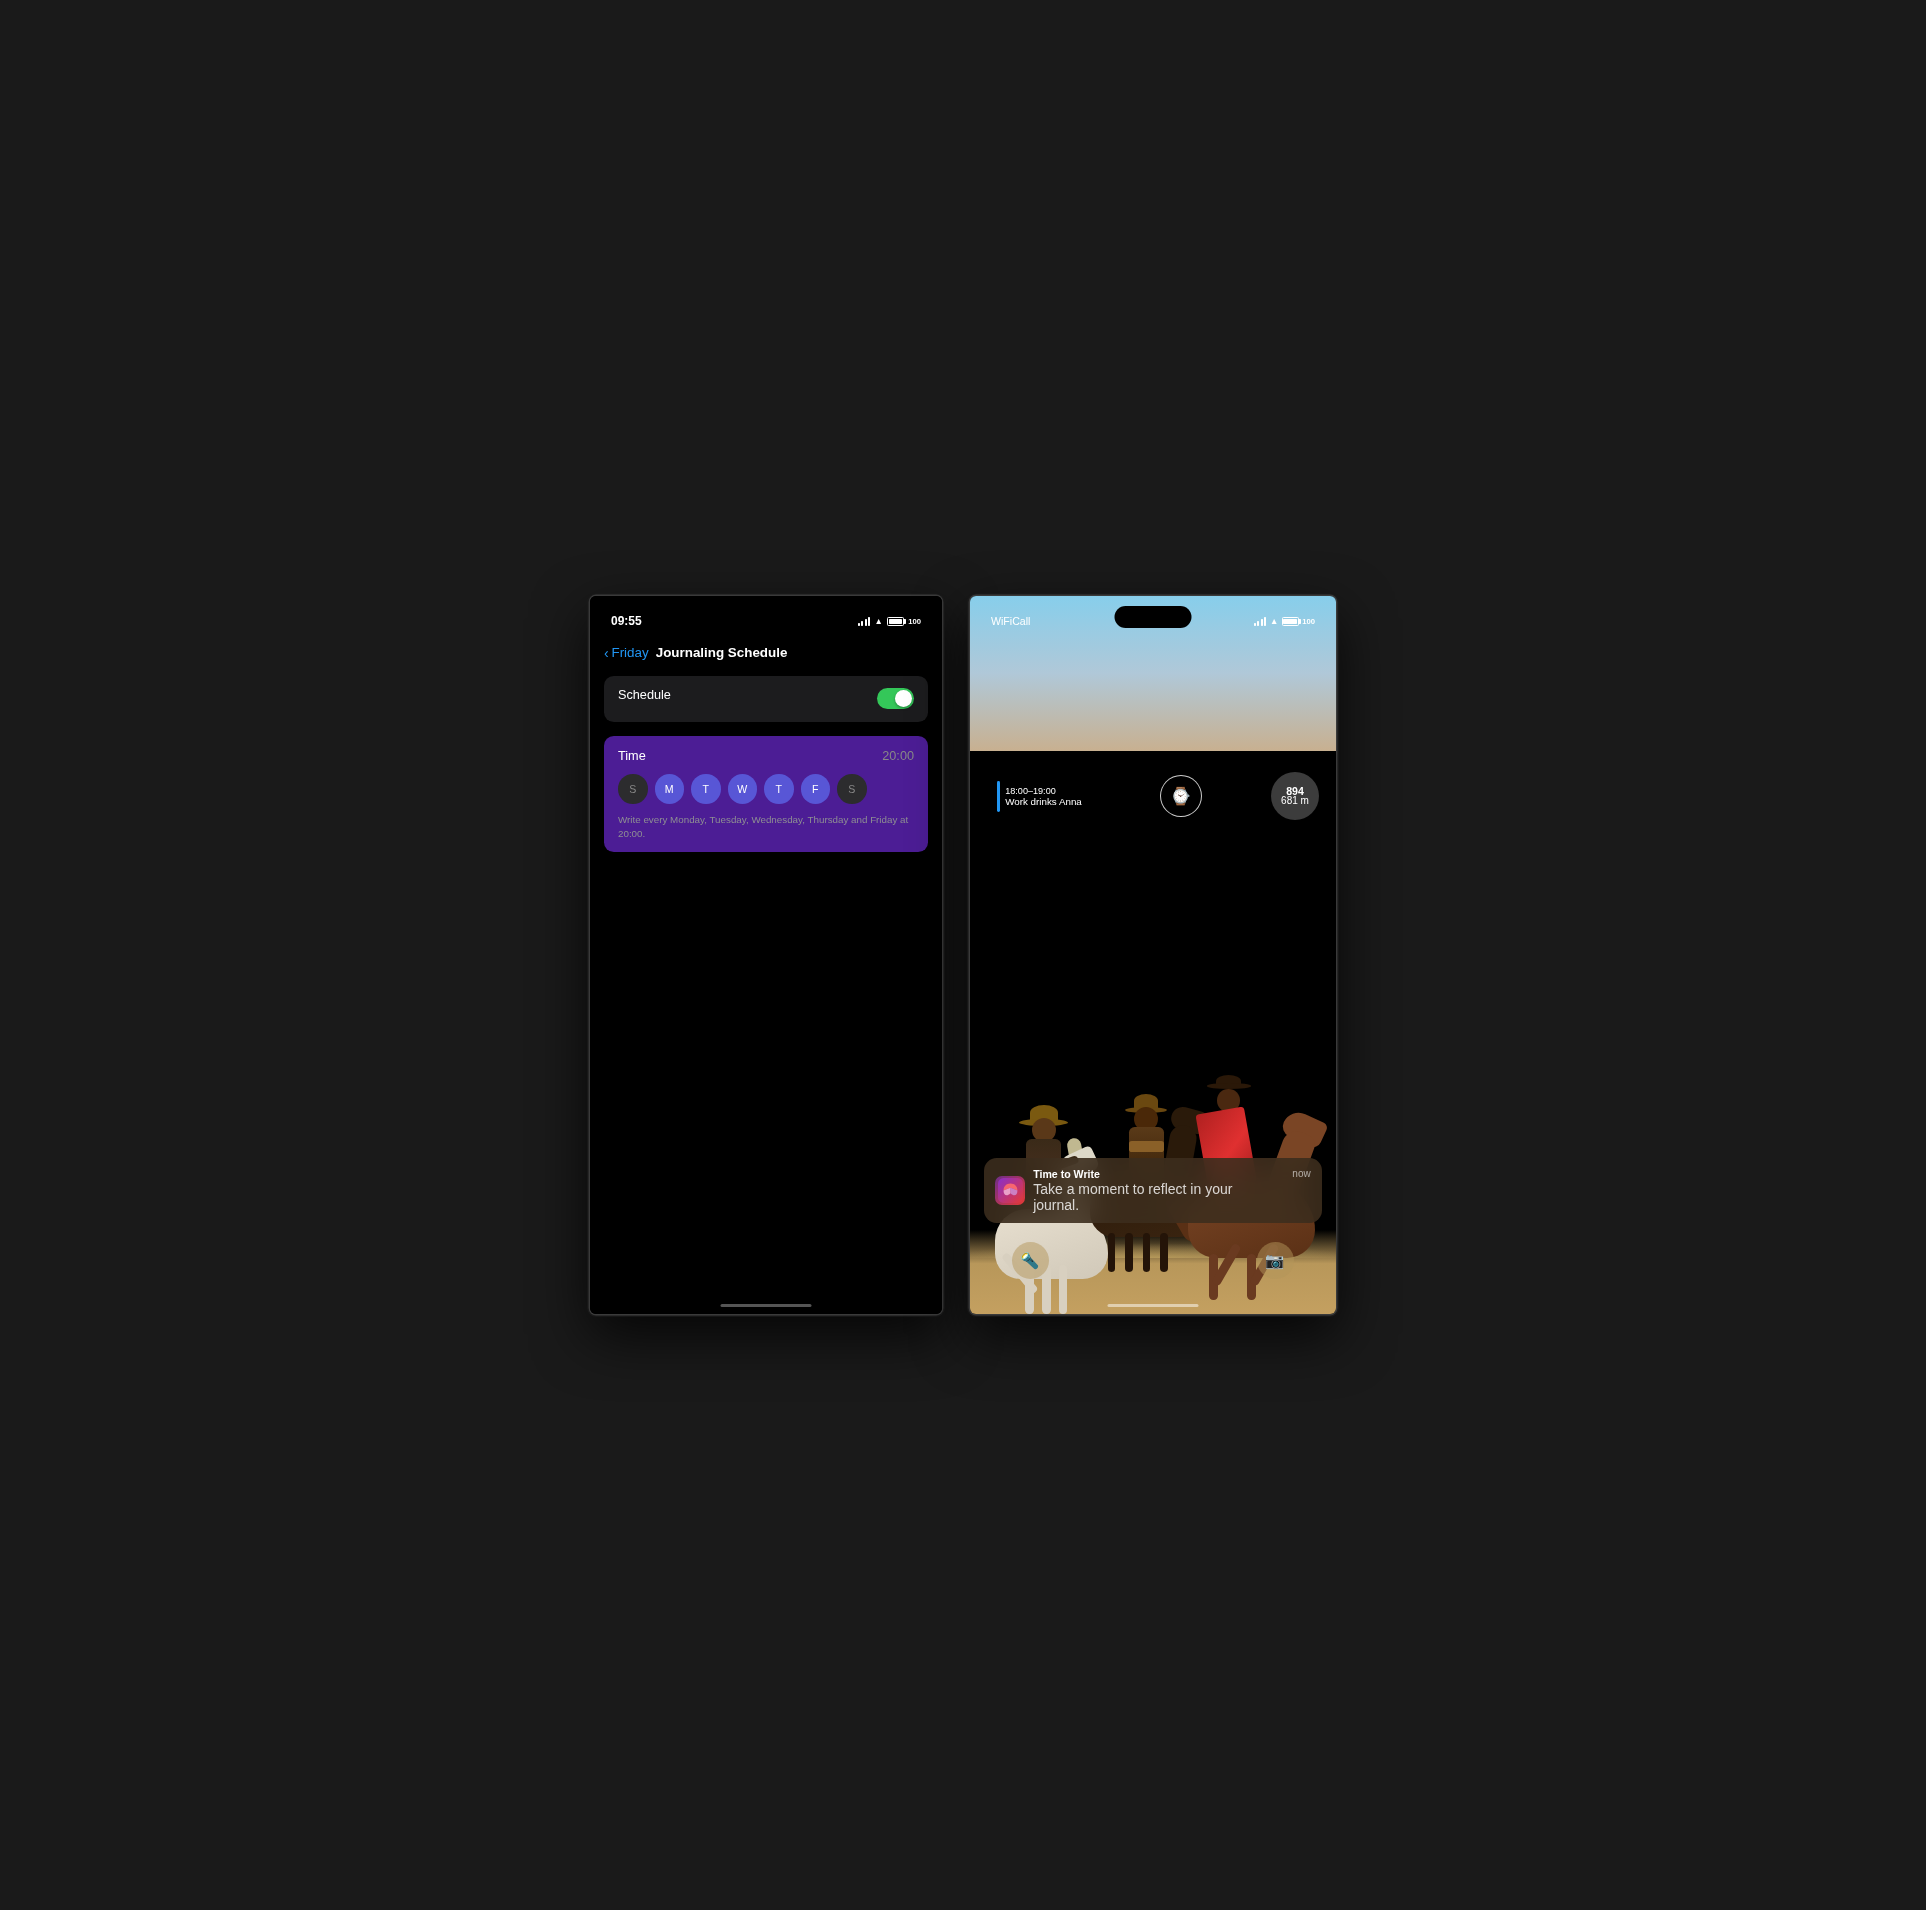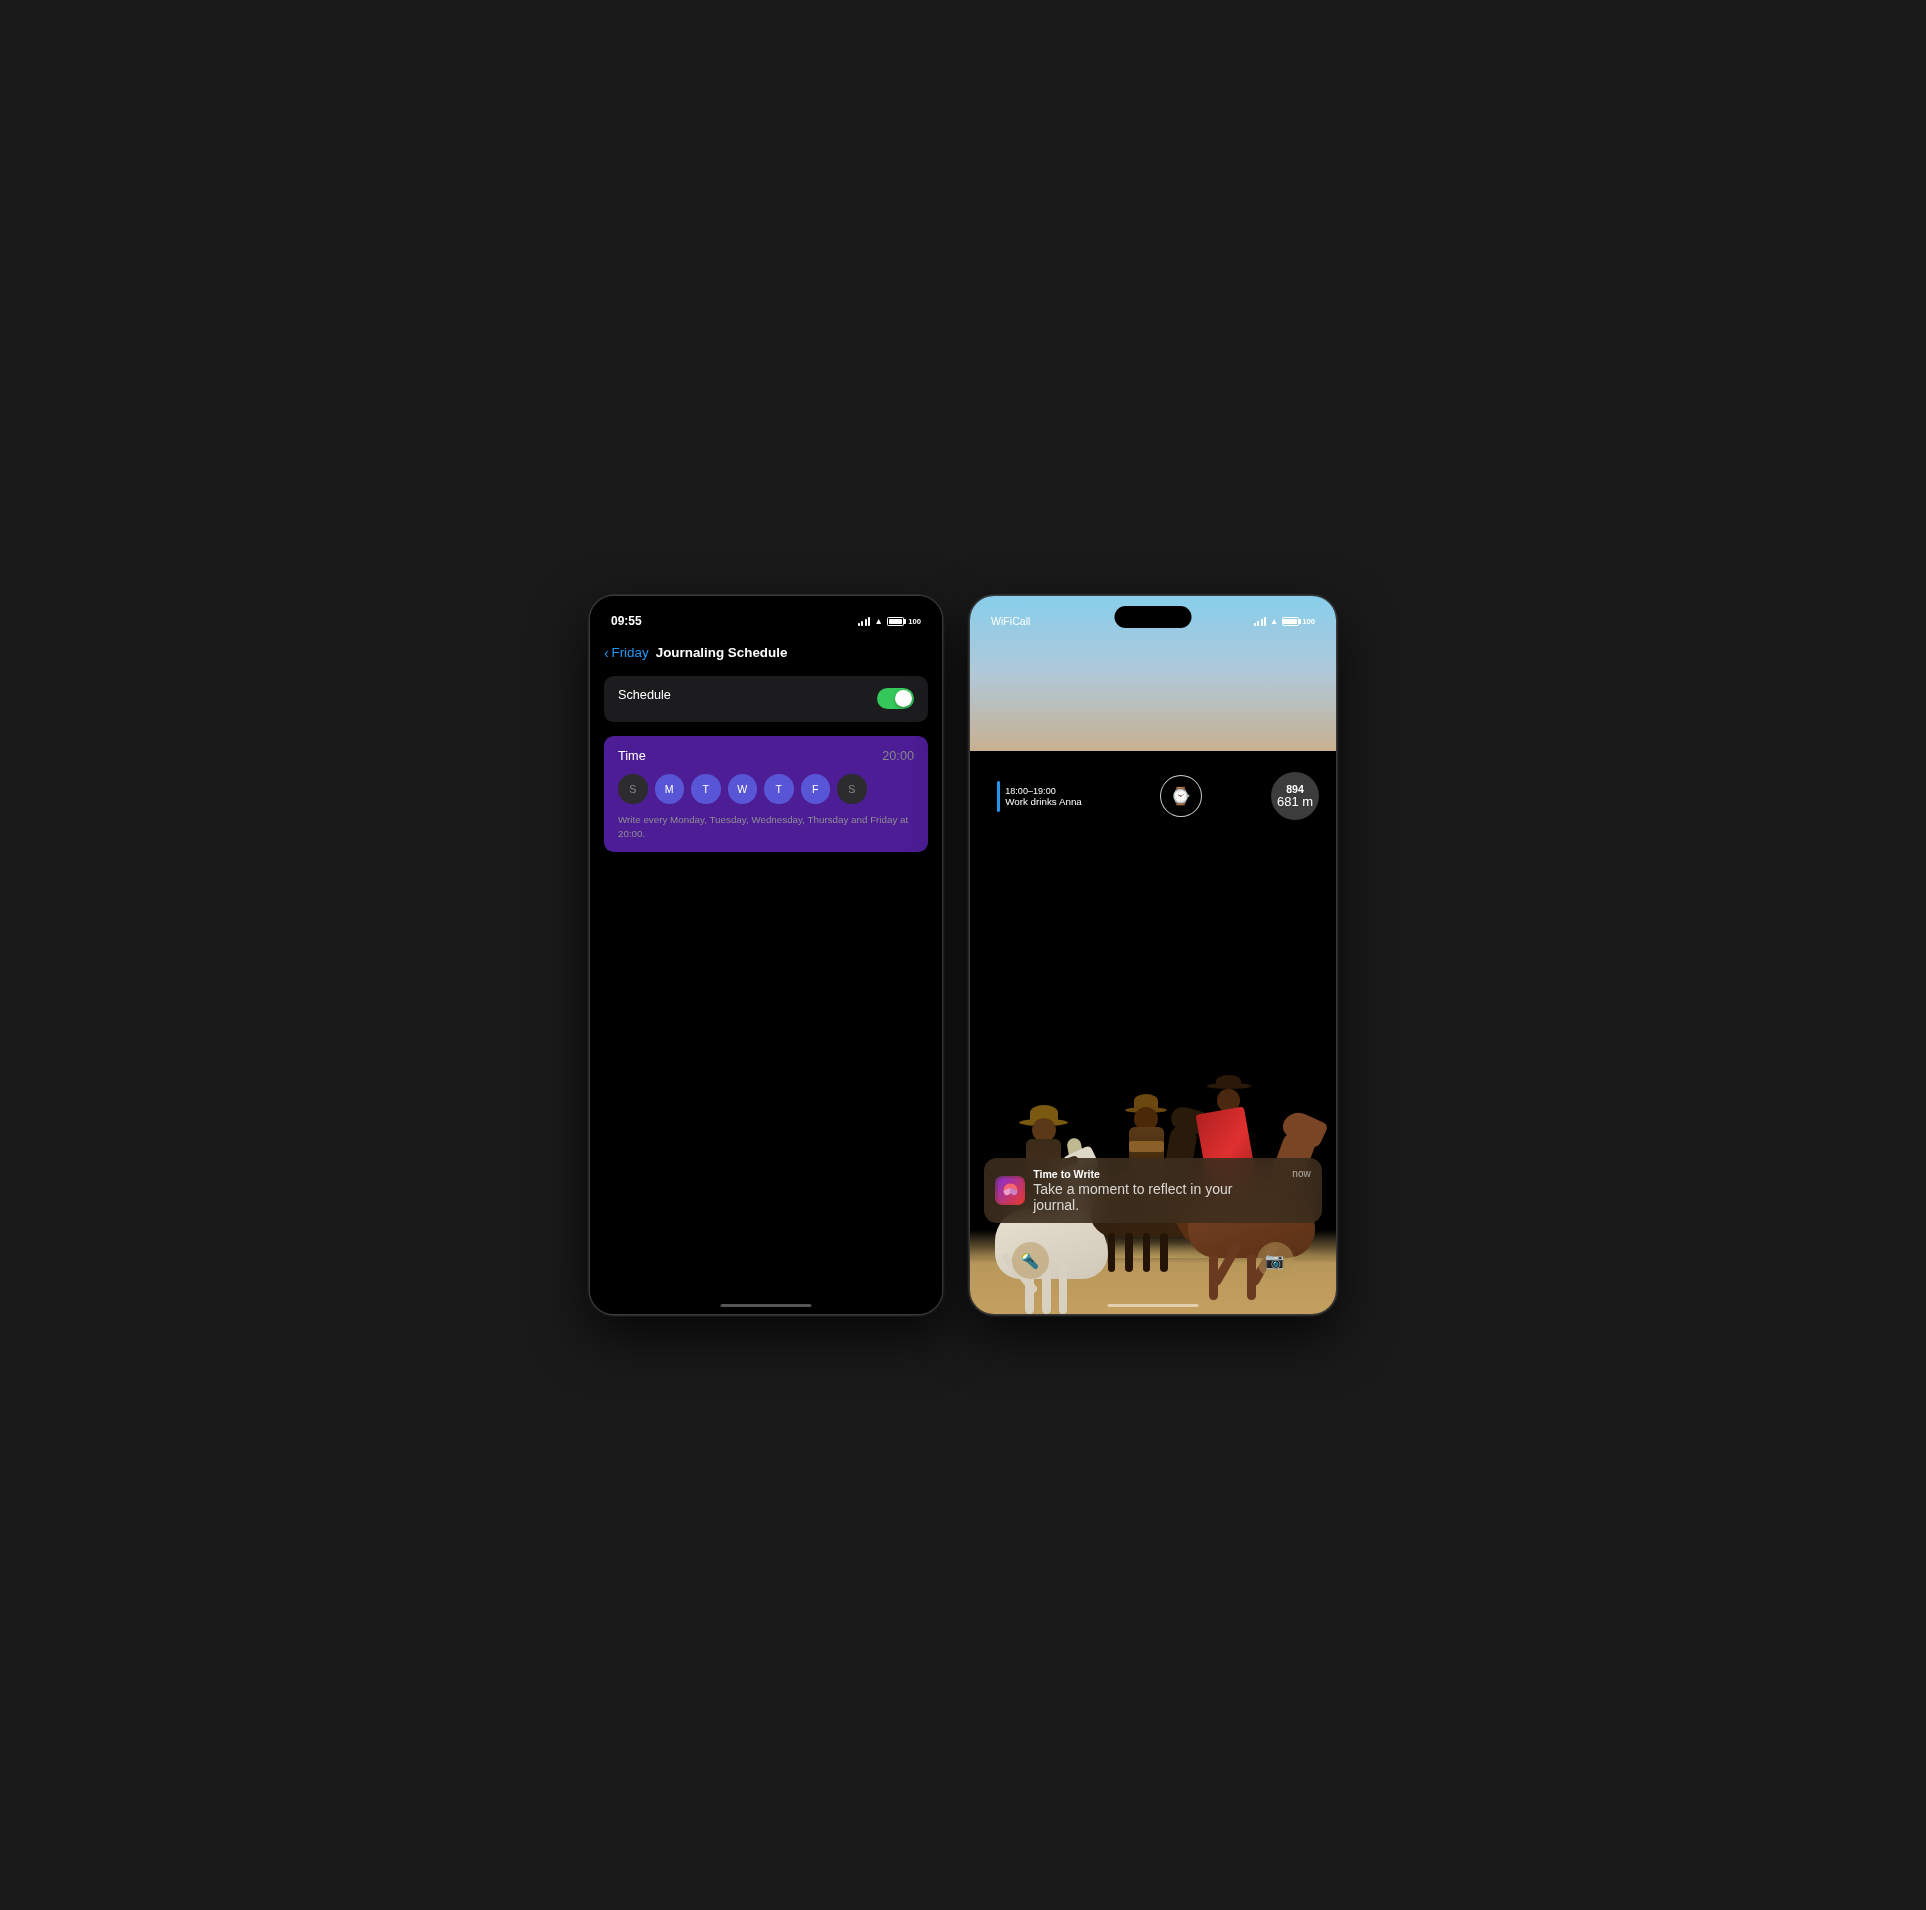--- a/index.html
+++ b/index.html
@@ -9,21 +9,21 @@
       justify-content: center;
       align-items: center;
       min-height: 100vh;
       font-family: -apple-system, BlinkMacSystemFont, 'SF Pro Display', 'Helvetica Neue', sans-serif;
       gap: 28px;
       padding: 28px;
     }
 
     
     .phone {
-      border-radius: 24px;
+      border-radius: 6px;
       overflow: hidden;
       position: relative;
       box-shadow: 0 0 0 1.4px #3a3a3a, 0 0 0 2.8px #1a1a1a, 0 21px 56px rgba(0,0,0,0.8);
     }
     .phone-left {
       width: 352px;
       height: 718px;
       background: #000;
     }
     .phone-right {
@@ -392,21 +392,21 @@
       align-items: center;
       justify-content: center;
     }
     .ls-steps-number {
       font-size: 10.6px;
       font-weight: 600;
       color: #fff;
       line-height: 1;
     }
     .ls-steps-unit {
-      font-size: 13px;
+      font-size: 10px;
       color: #fff;
       line-height: 1;
     }
 
     
     .ls-notification {
       position: absolute;
       bottom: 91px;
       left: 14px;
       right: 14px;

